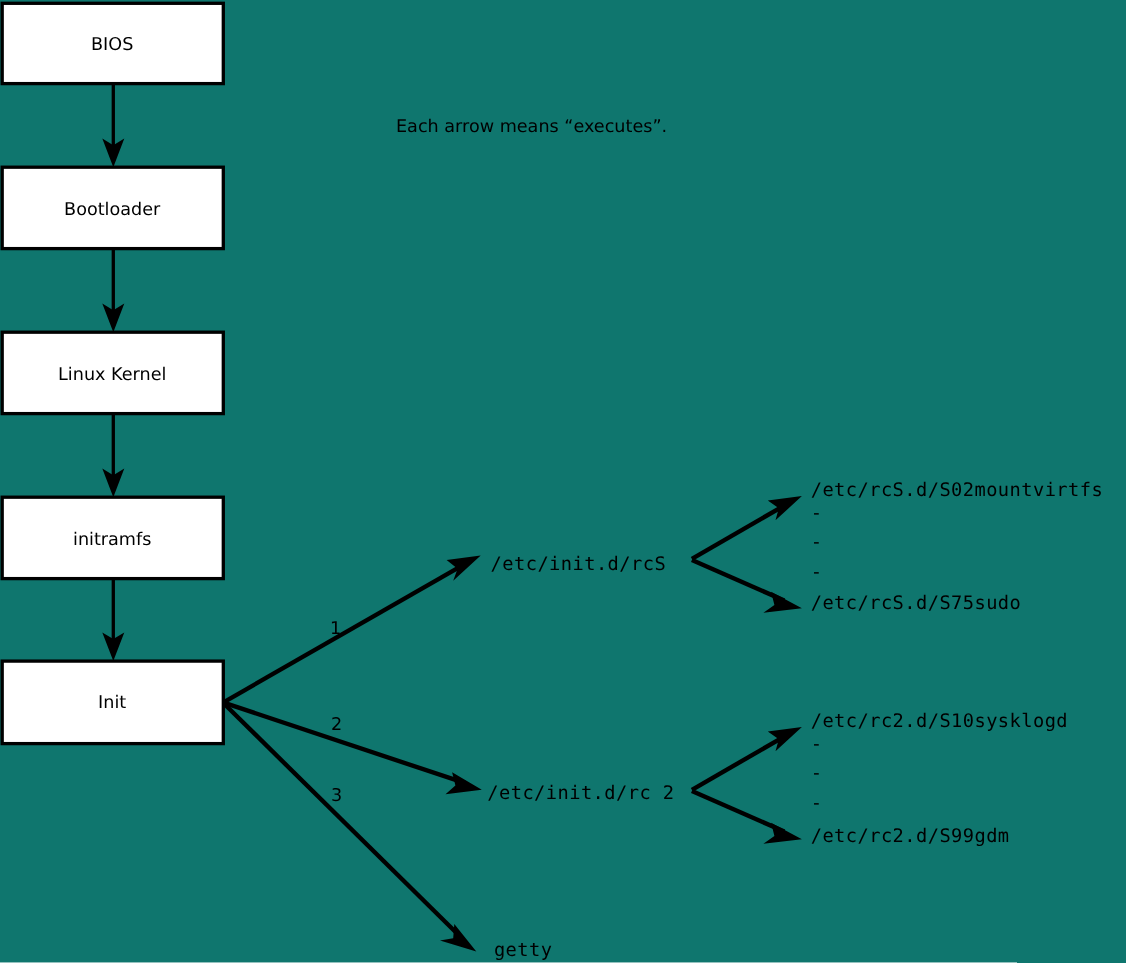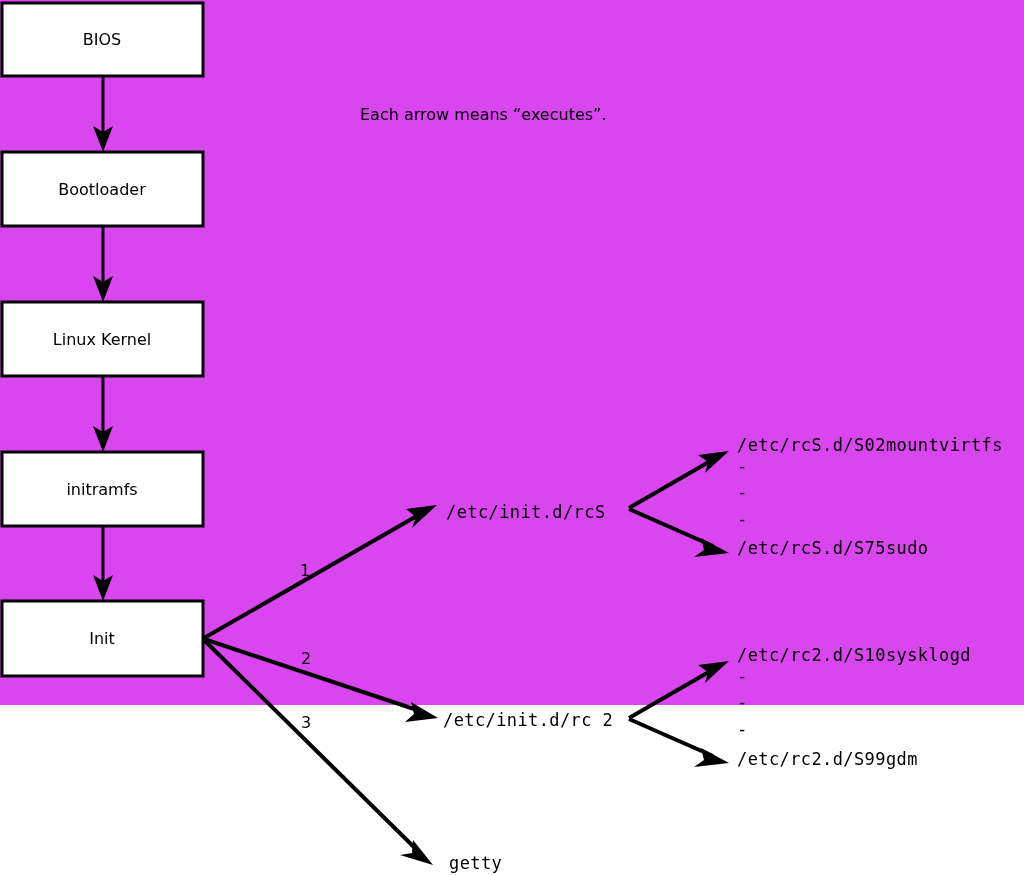--- a/index.html
+++ b/index.html
@@ -10,22 +10,22 @@
   }
   body {
     width: 1024px;
     height: 875px;
     overflow: hidden;
     font-family: "DejaVu Sans", sans-serif;
   }
   #diagram-root {
     position: relative;
     width: 1024px;
-    height: 705px;
-    background: #d946ef;
+    height: 875px;
+    background: #0f766e;
   }
   svg.diagram-canvas {
     position: absolute;
     left: 0;
     top: 0;
     width: 1024px;
     height: 875px;
     display: block;
   }
   .box-label {

